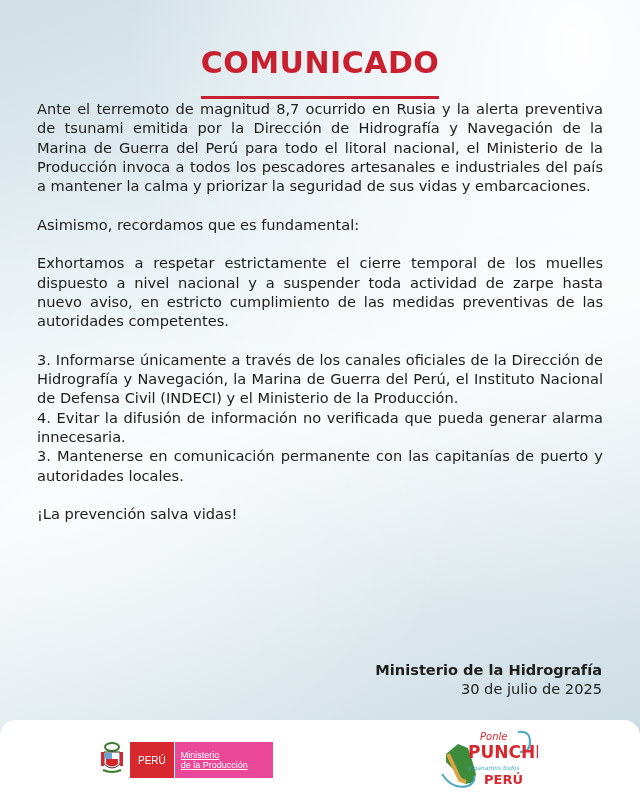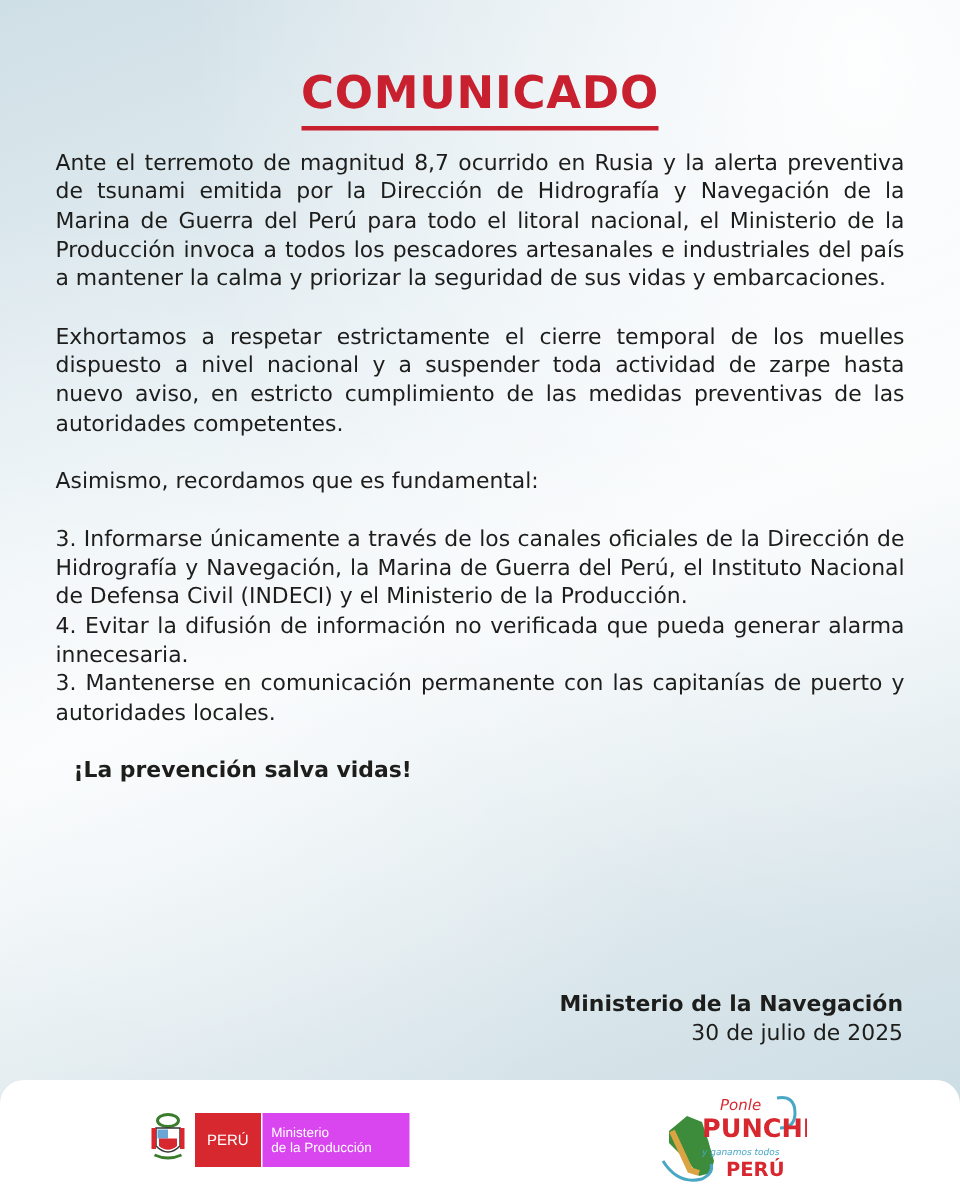--- a/index.html
+++ b/index.html
@@ -15,34 +15,34 @@
   }
   .title {
     position: absolute; left: 0; width: 640px; top: 46px;
     text-align: center;
   }
   .title span {
     display: inline-block;
     font-family: "DejaVu Sans", sans-serif;
     font-weight: bold; font-size: 30px; letter-spacing: 0.5px;
     color: #c8202f;
-    padding-bottom: 4px;
+    padding-bottom: 16px;
     border-bottom: 3px solid #c8202f;
     line-height: 34px;
   }
   .body-text {
     position: absolute; left: 37px; width: 566px; top: 99px;
     font-family: "DejaVu Sans", sans-serif;
     font-size: 14.6px; line-height: 19.3px; color: #1d1d1b;
     text-align: justify;
   }
   .body-text p { margin: 0 0 19.3px 0; }
   .body-text .list-item { margin: 0; }
   .body-text .list { margin: 0 0 19.3px 0; }
-  .body-text .bold { font-weight: bold; margin-left: 12px; }
+  .body-text .bold { font-weight: normal; }
   .signature {
     position: absolute; right: 38px; top: 660px;
     text-align: right; font-family: "DejaVu Sans", sans-serif;
     font-size: 14.6px; line-height: 19.3px; color: #1d1d1b;
   }
   .signature .org { font-weight: bold; }
   .footer {
     position: absolute; left: 0; top: 720px; width: 640px; height: 80px;
     background: #ffffff; border-radius: 16px 16px 0 0;
   }
@@ -51,52 +51,53 @@
   }
   .coat {
     width: 24px; height: 34px; margin-right: 6px; position: relative;
   }
   .peru-box {
     background: #d7282f; color: #fff; font-size: 10px;
     display: flex; align-items: center; padding: 0 8px; height: 36px;
     font-family: "Liberation Sans", sans-serif;
   }
   .ministry-box {
-    background: #d946ef; color: #fff; font-size: 9px; line-height: 10px;
+    background: #ec4899; color: #fff; font-size: 9px; line-height: 10px;
     display: flex; flex-direction: column; justify-content: center;
     padding: 0 6px; width: 86px; height: 36px; border-left: 1px solid #fff;
     font-family: "Liberation Sans", sans-serif;
+    text-decoration: underline;
   }
   .punche-logo {
     position: absolute; left: 438px; top: 4px; width: 100px; height: 74px;
   }
 </style>
 </head>
 <body>
 
 <div class="bg-glow"></div>
 
 <div class="title">
   <span>COMUNICADO</span>
 </div>
 
 <div class="body-text">
   <p>Ante el terremoto de magnitud 8,7 ocurrido en Rusia y la alerta preventiva de tsunami emitida por la Dirección de Hidrografía y Navegación de la Marina de Guerra del Perú para todo el litoral nacional, el Ministerio de la Producción invoca a todos los pescadores artesanales e industriales del país a mantener la calma y priorizar la seguridad de sus vidas y embarcaciones.</p>
+  <p>Asimismo, recordamos que es fundamental:</p>
   <p>Exhortamos a respetar estrictamente el cierre temporal de los muelles dispuesto a nivel nacional y a suspender toda actividad de zarpe hasta nuevo aviso, en estricto cumplimiento de las medidas preventivas de las autoridades competentes.</p>
-  <p>Asimismo, recordamos que es fundamental:</p>
   <div class="list">
     <div class="list-item">3. Informarse únicamente a través de los canales oficiales de la Dirección de Hidrografía y Navegación, la Marina de Guerra del Perú, el Instituto Nacional de Defensa Civil (INDECI) y el Ministerio de la Producción.</div>
     <div class="list-item">4. Evitar la difusión de información no verificada que pueda generar alarma innecesaria.</div>
     <div class="list-item">3. Mantenerse en comunicación permanente con las capitanías de puerto y autoridades locales.</div>
   </div>
   <p class="bold">¡La prevención salva vidas!</p>
 </div>
 
 <div class="signature">
-  <div class="org">Ministerio de la Navegación</div>
+  <div class="org">Ministerio de la Hidrografía</div>
   <div>30 de julio de 2025</div>
 </div>
 
 <div class="footer">
   <div class="gov-logo">
     <div class="coat">
       <svg width="24" height="34" viewBox="0 0 24 34">
         <ellipse cx="12" cy="5" rx="7" ry="4" fill="none" stroke="#3a7d2c" stroke-width="2"></ellipse>
         <path d="M4 10 L20 10 L20 22 Q12 30 4 22 Z" fill="#fff" stroke="#333" stroke-width="1"></path>
         <rect x="5" y="11" width="7" height="6" fill="#6aa5d8"></rect>

